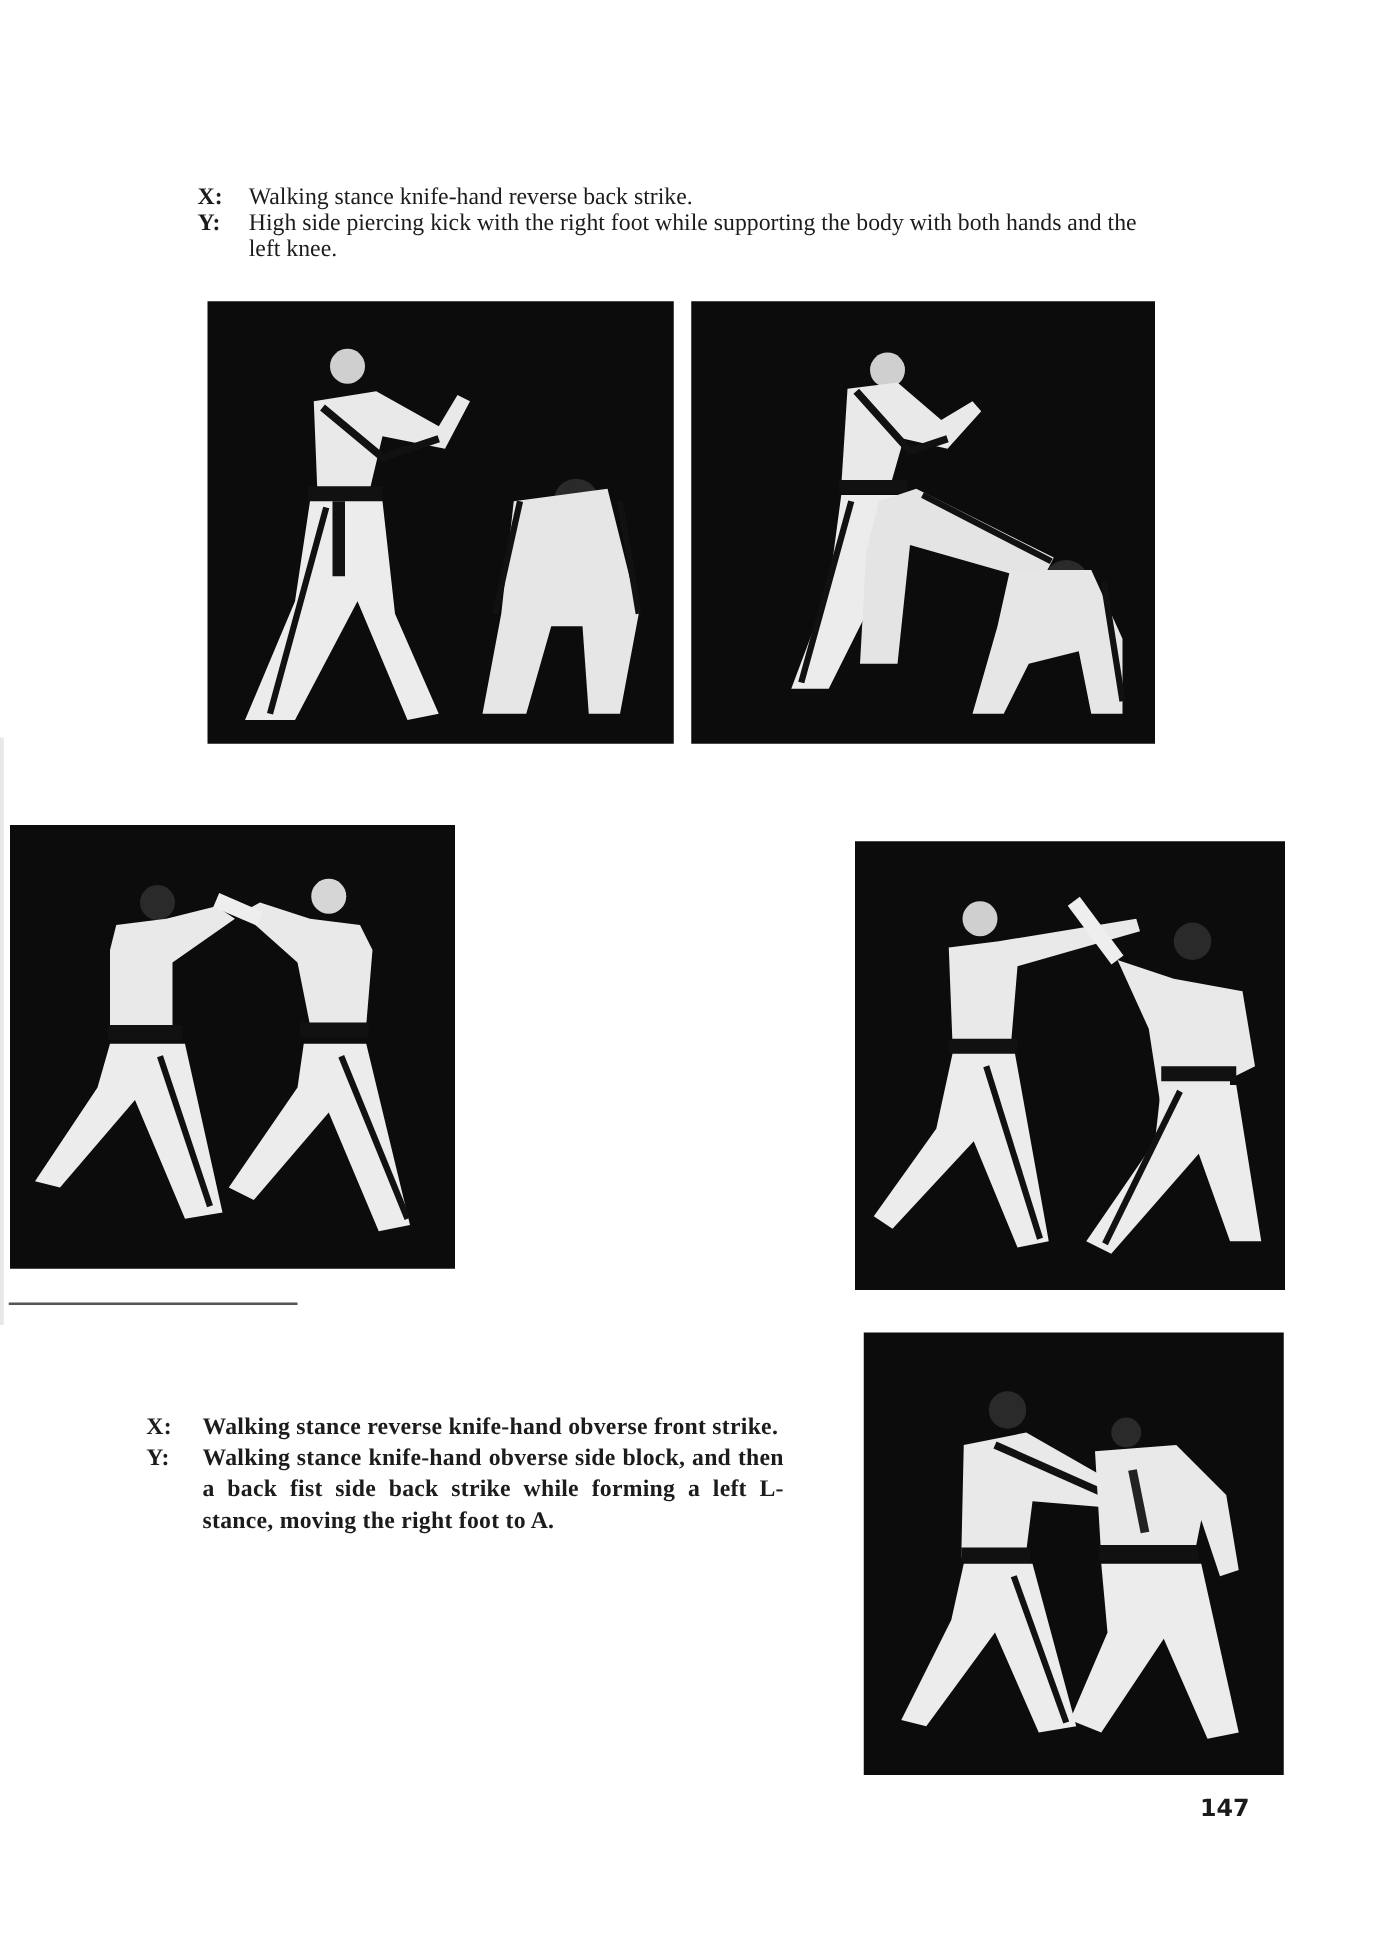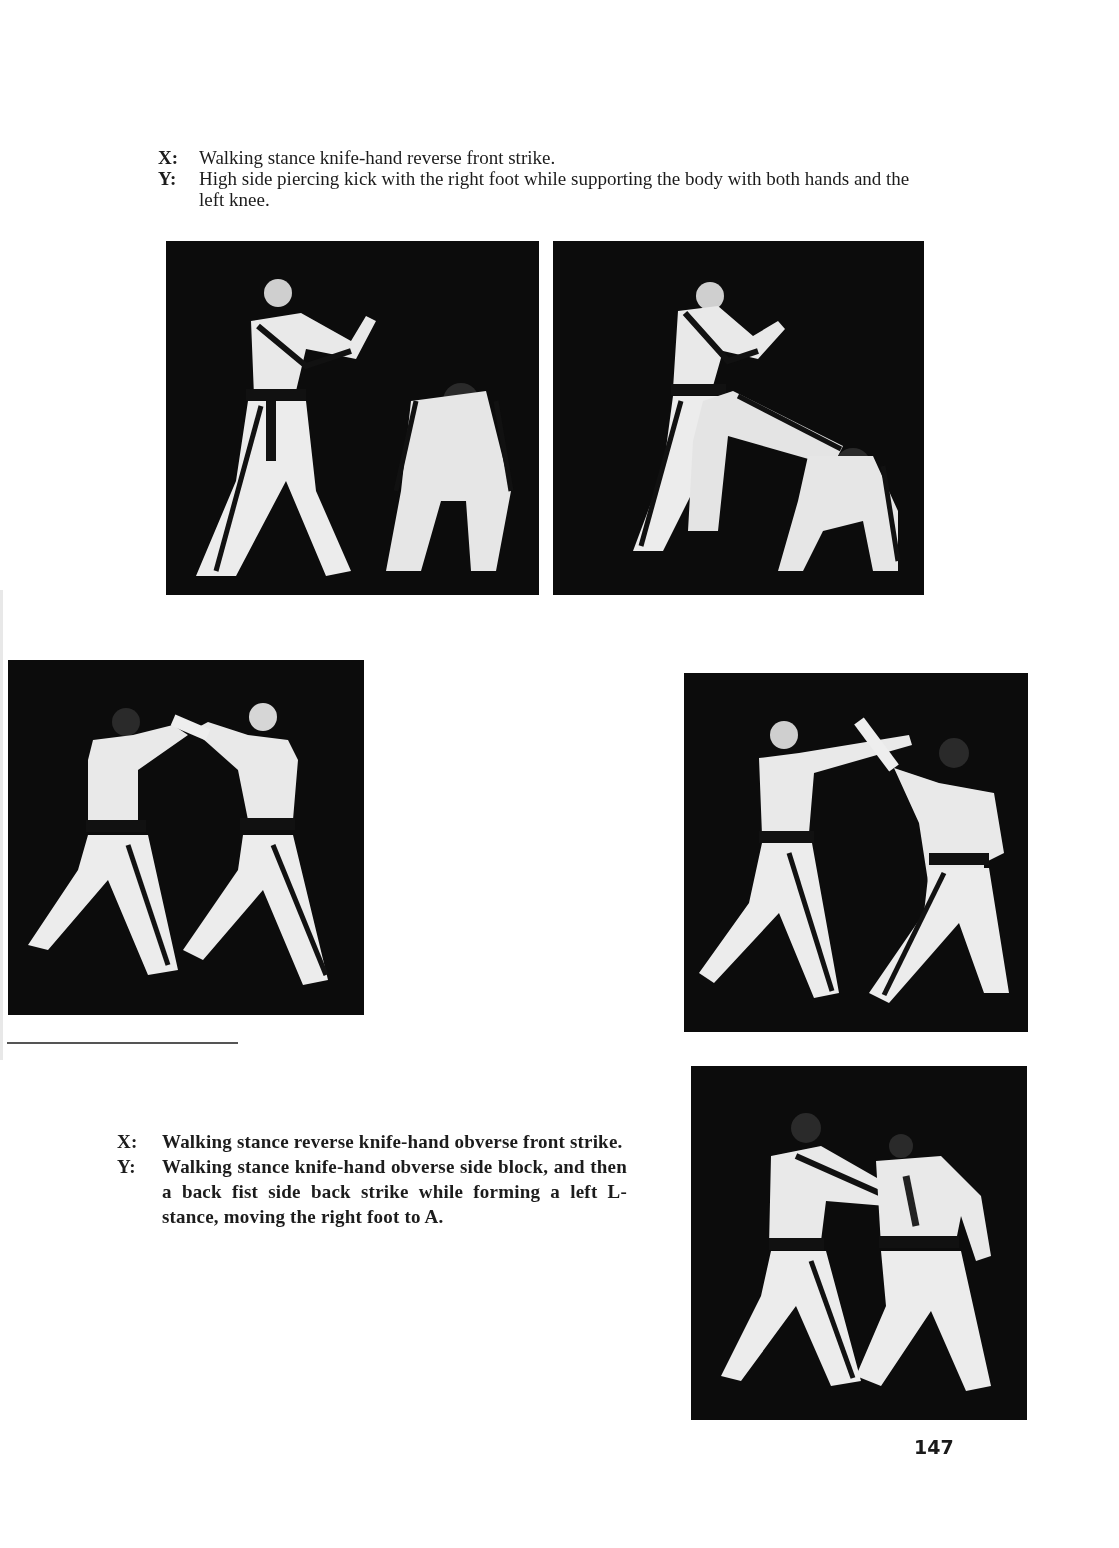--- a/index.html
+++ b/index.html
@@ -80,37 +80,37 @@
     .rule {
       position: absolute;
       left: 7px;
       top: 1042px;
       width: 231px;
       height: 2px;
       background: #555555;
     }
     .page-number {
       position: absolute;
-      left: 914px;
+      left: 960px;
       top: 1436px;
       font-family: "DejaVu Sans", "Liberation Sans", sans-serif;
       font-weight: bold;
       font-size: 19px;
       color: #1a1a1a;
     }
   </style>
 </head>
 <body>
 
 <div class="gutter-mark"></div>
 
 <div class="caption" id="caption-top">
   <div class="caption-row">
     <span class="caption-label">X:</span>
-    <span class="caption-text">Walking stance knife-hand reverse front strike.</span>
+    <span class="caption-text">Walking stance knife-hand reverse back strike.</span>
   </div>
   <div class="caption-row">
     <span class="caption-label">Y:</span>
     <span class="caption-text">High side piercing kick with the right foot while supporting the body with both hands and the left knee.</span>
   </div>
 </div>
 
 <div class="photo" id="photo-1" title="Two practitioners in white doboks with black-striped trousers: one in walking stance striking with knife-hand, the other crouching low">
   <svg viewBox="0 0 373 354">
 

